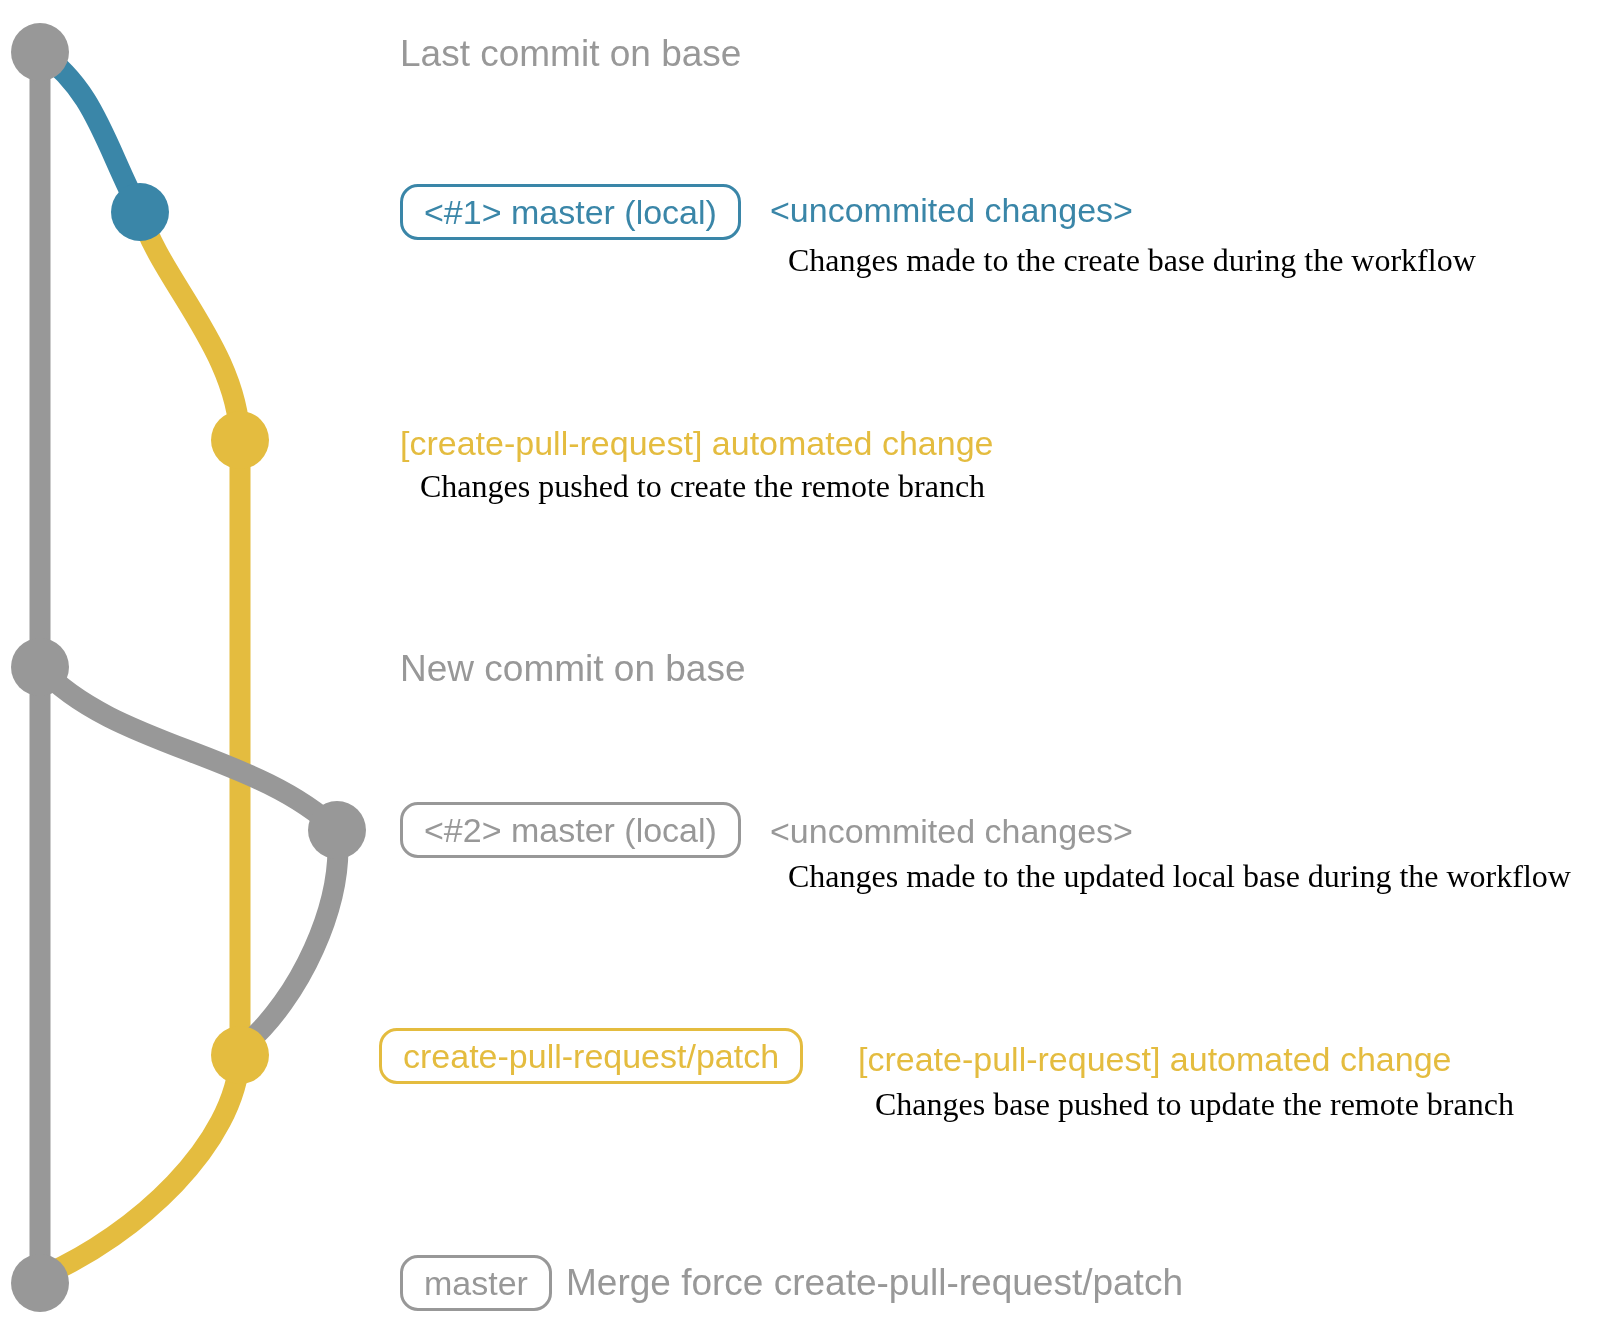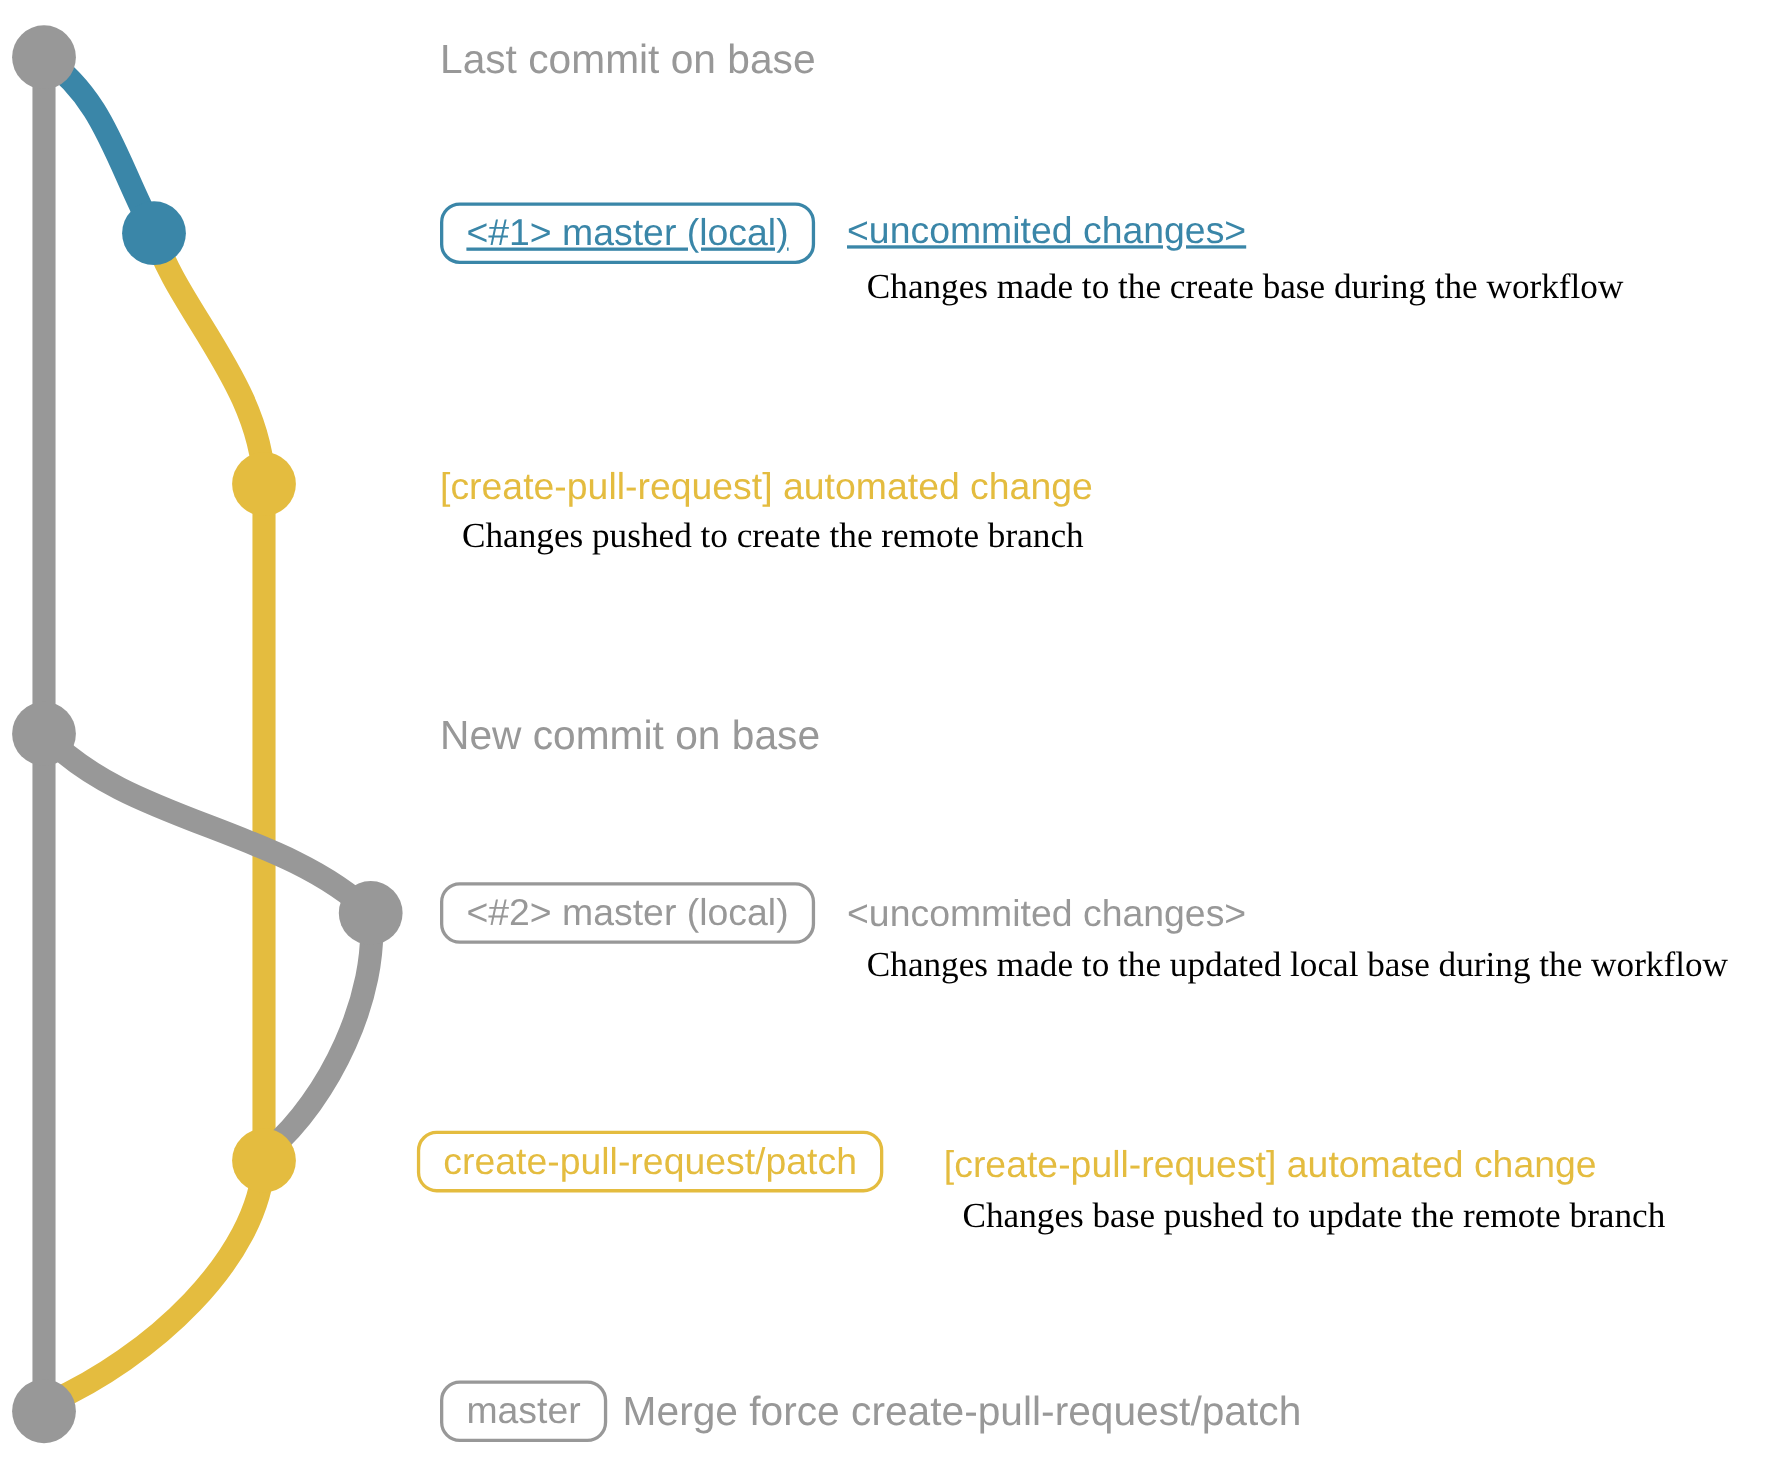--- a/index.html
+++ b/index.html
@@ -17,21 +17,21 @@
   .f-base{fill:var(--base,#989898);}
   .f-local{fill:var(--local,#3a86a8);}
   .f-patch{fill:var(--patch,#e4bc3f);}
   .label{position:absolute;white-space:nowrap;line-height:1.15;}
   .sans{font-family:"Liberation Sans","DejaVu Sans",sans-serif;}
   .serif{font-family:"Liberation Serif","DejaVu Serif",serif;color:var(--ink,#000000);}
   .big{font-size:37px;}
   .mid{font-size:34px;}
   .desc{font-size:32px;}
   .c-base{color:var(--base,#989898);}
-  .c-local{color:var(--local,#3a86a8);text-decoration:underline;}
+  .c-local{color:var(--local,#3a86a8);}
   .c-patch{color:var(--patch,#e4bc3f);}
   .badge{
     position:absolute;box-sizing:border-box;height:56px;
     border:3px solid;border-radius:18px;padding:0 21px;
     font-size:34px;line-height:50px;white-space:nowrap;
   }
   .badge.c-base{border-color:var(--base,#989898);}
   .badge.c-local{border-color:var(--local,#3a86a8);}
   .badge.c-patch{border-color:var(--patch,#e4bc3f);}
 </style>

